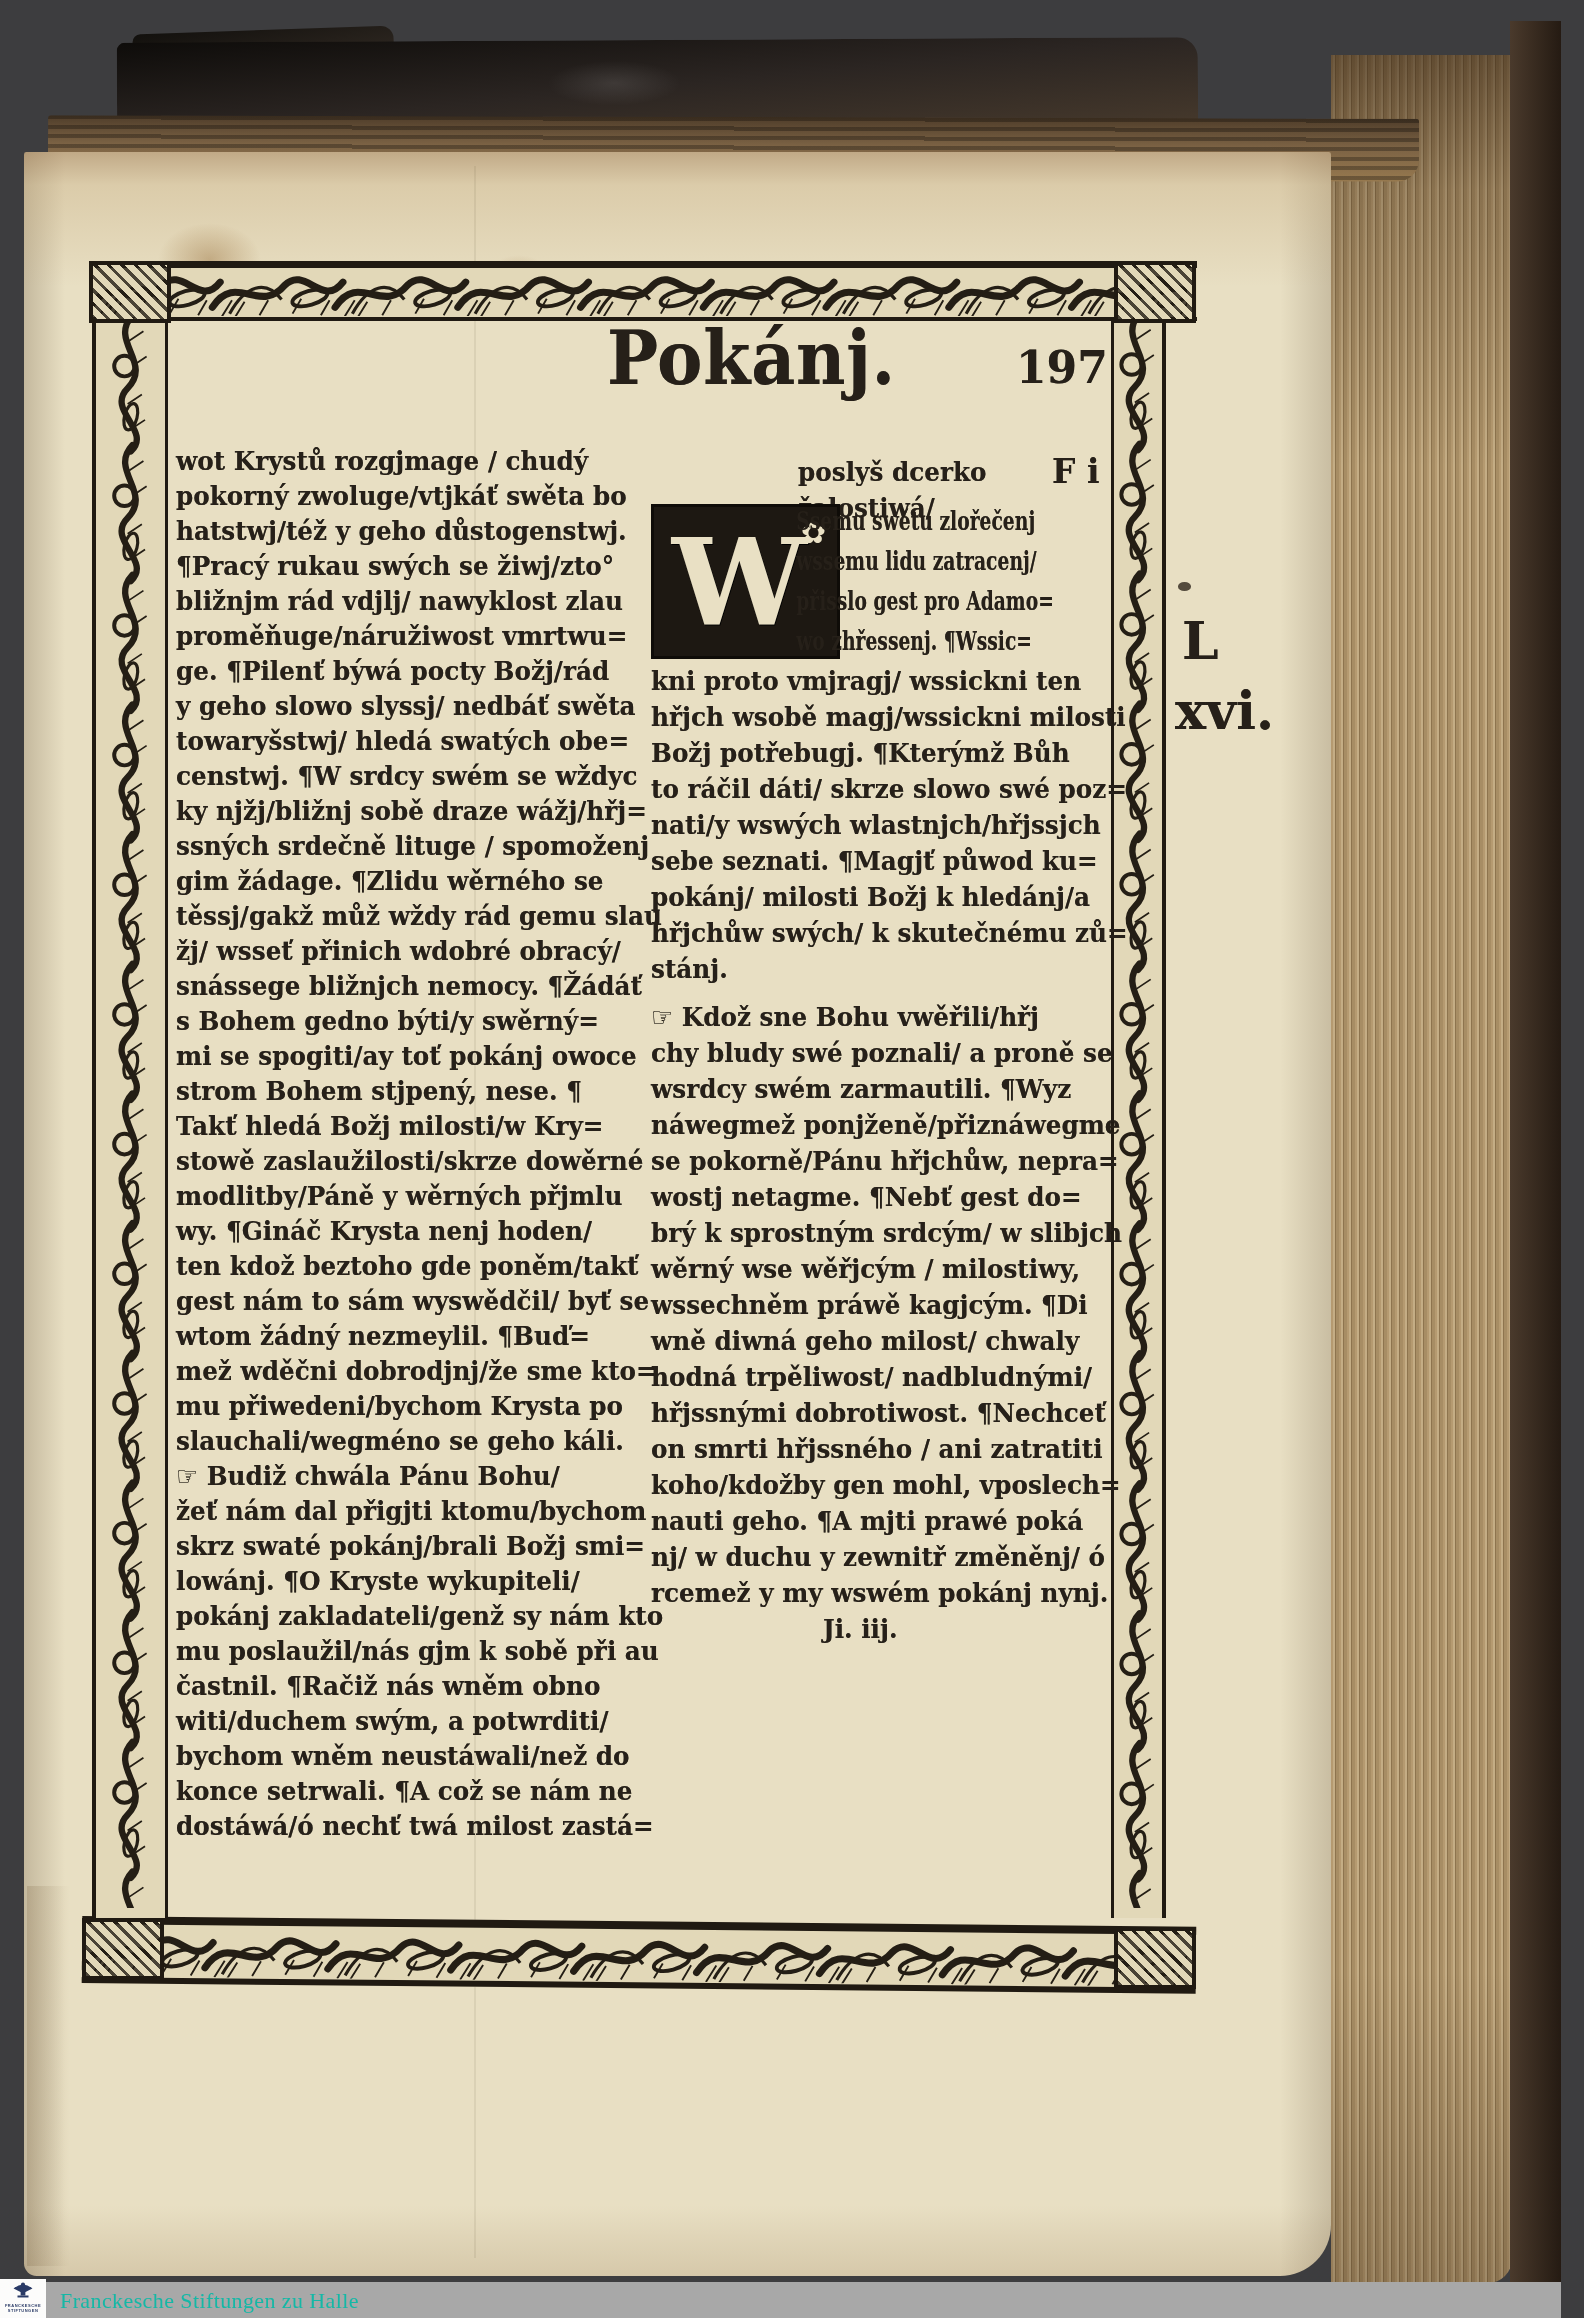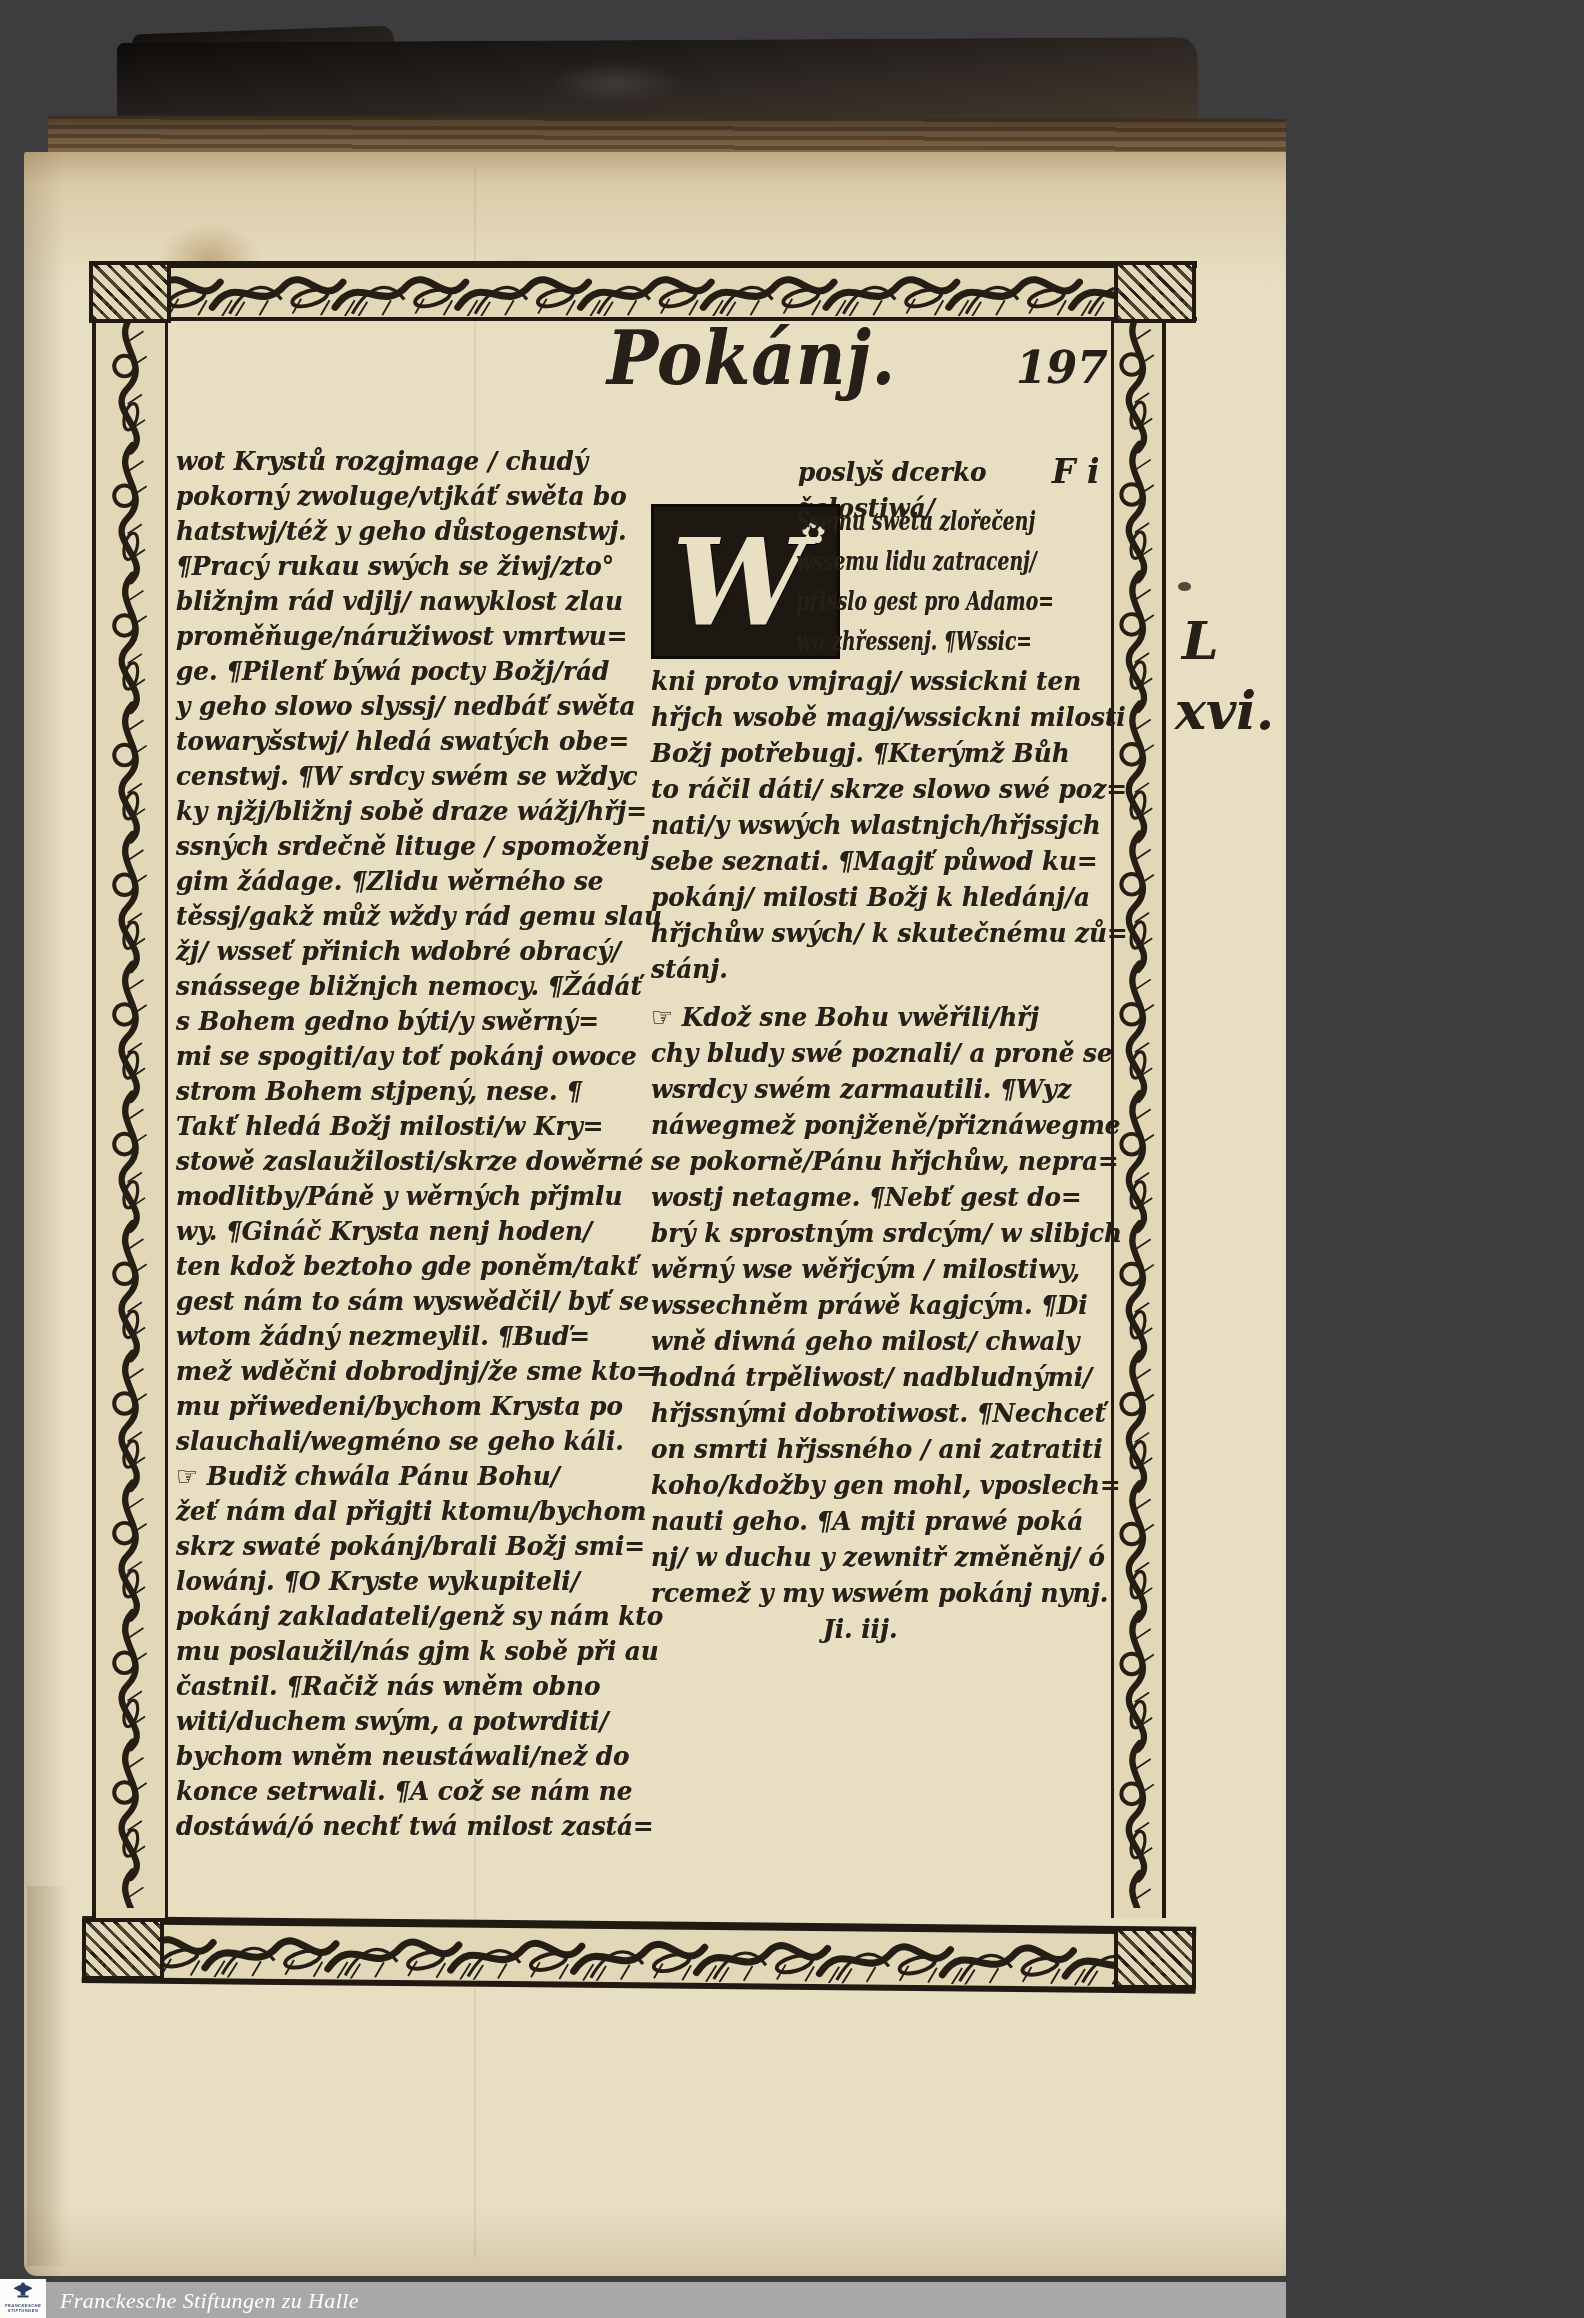--- a/index.html
+++ b/index.html
@@ -1,17 +1,17 @@
 <!DOCTYPE html>
 <html style="font-size:12.7px"><head>
 <meta charset="utf-8">
 <style>
   html,body{margin:0;padding:0;background:#3d3d3f;}
-  #stage{position:relative;width:1286px;height:2319px;overflow:hidden;background:#3d3d3f;
-         font-family:"DejaVu Serif","DejaVu Sans",serif;font-style:italic;}
+  #stage{position:relative;width:1561px;height:2319px;overflow:hidden;background:#3d3d3f;
+         font-family:"DejaVu Serif","DejaVu Sans",serif;}
   .abs{position:absolute;}
 
   
   #burnt-top{left:117px;top:40px;width:1081px;height:113px;
     background:linear-gradient(175deg,#0e0c0a,#2b2522 45%,#46392c 88%),
                radial-gradient(95px 32px at 46% 38%,rgba(255,255,255,.10),transparent 70%);
     background-blend-mode:screen;border-radius:8px 20.6px 6.3px 9.5px;transform:rotate(-.3deg);}
   #burnt-jut{left:133px;top:30px;width:261px;height:46px;background:linear-gradient(170deg,#12100d,#352d26);
     border-radius:8px 12.7px 1.6px 4.8px;transform:rotate(-2deg);}
   #edge-brown{left:48px;top:117px;width:1371px;height:63px;
@@ -72,21 +72,21 @@
     border:3.2px solid #0f0c08;box-sizing:border-box;}
   #initial-w .glyph{position:absolute;left:6.3px;top:11px;width:158px;text-align:center;font-size:120px;line-height:127px;
     font-weight:bold;color:#e9e0c4;text-shadow:0.8px 0.8px 0 #000;}
   #initial-w .flower{position:absolute;right:11px;top:8px;font-size:30px;color:#e9e0c4;}
   #rc-drop .ln{line-height:40px;height:40px;transform:scaleX(.72);}
   #rc-b{margin-top:12.7px;}
   #sig-line{padding-left:181px;}
 
   
   #banner{left:0;top:2282px;width:1585px;height:36px;background:#a8a8a8;}
-  #banner-text{left:60px;top:2288px;font-size:22px;color:#ffffff;font-family:"Liberation Serif","DejaVu Serif",serif;letter-spacing:0.4px;}
+  #banner-text{left:60px;top:2288px;font-size:22px;color:#14b8a6;font-family:"Liberation Serif","DejaVu Serif",serif;letter-spacing:0.4px;}
   #logo-box{left:0;top:2279px;width:46px;height:40px;background:#fcfcfb;}
   .logo-caption{width:46px;text-align:center;font-size:4px;letter-spacing:0.5px;color:#2a3b67;
     font-family:"Liberation Sans","DejaVu Sans",sans-serif;font-weight:bold;line-height:4.8px;}
 </style>
 </head>
 <body>
 
 <div id="stage">
 
   <svg width="0" height="0" style="position:absolute" aria-hidden="true">

